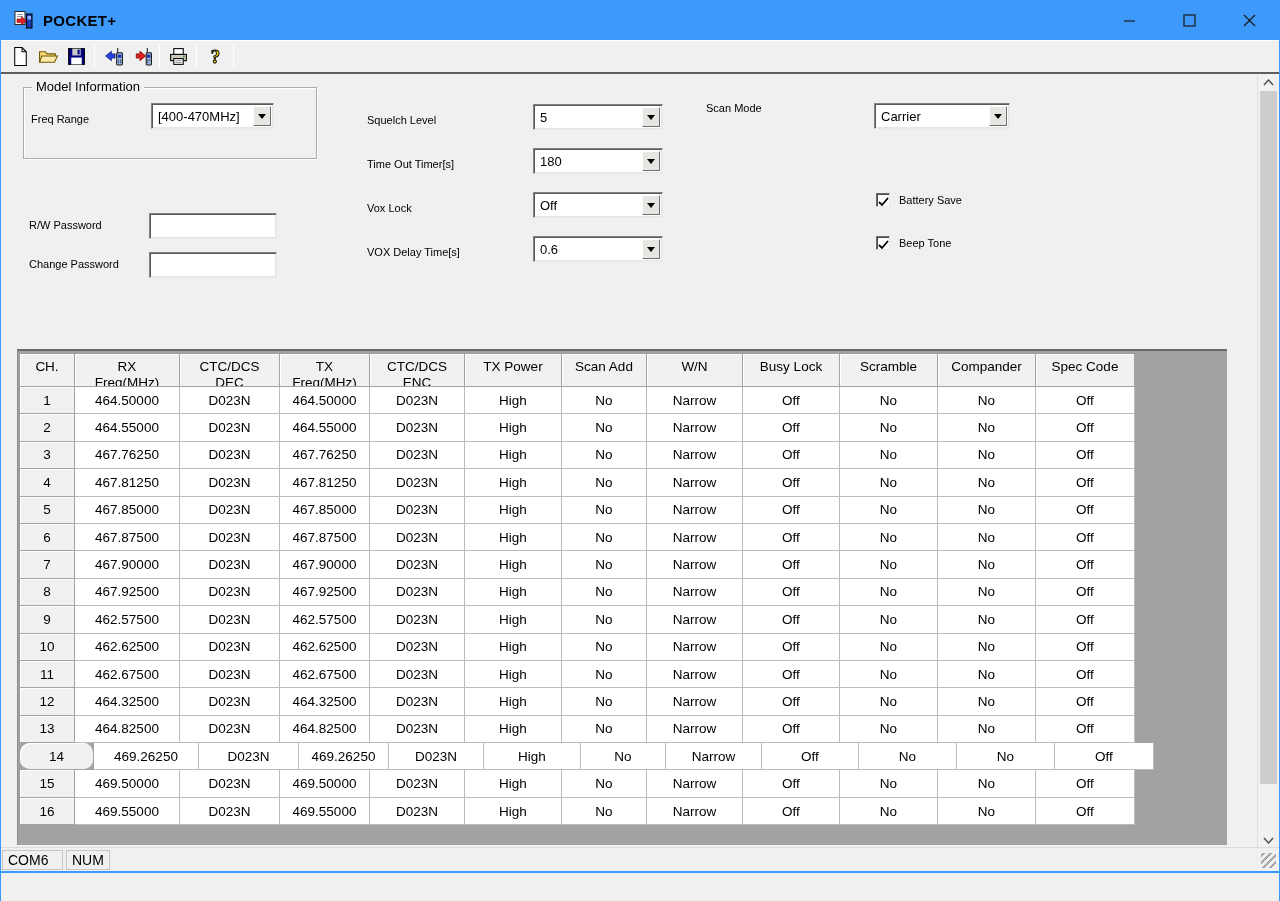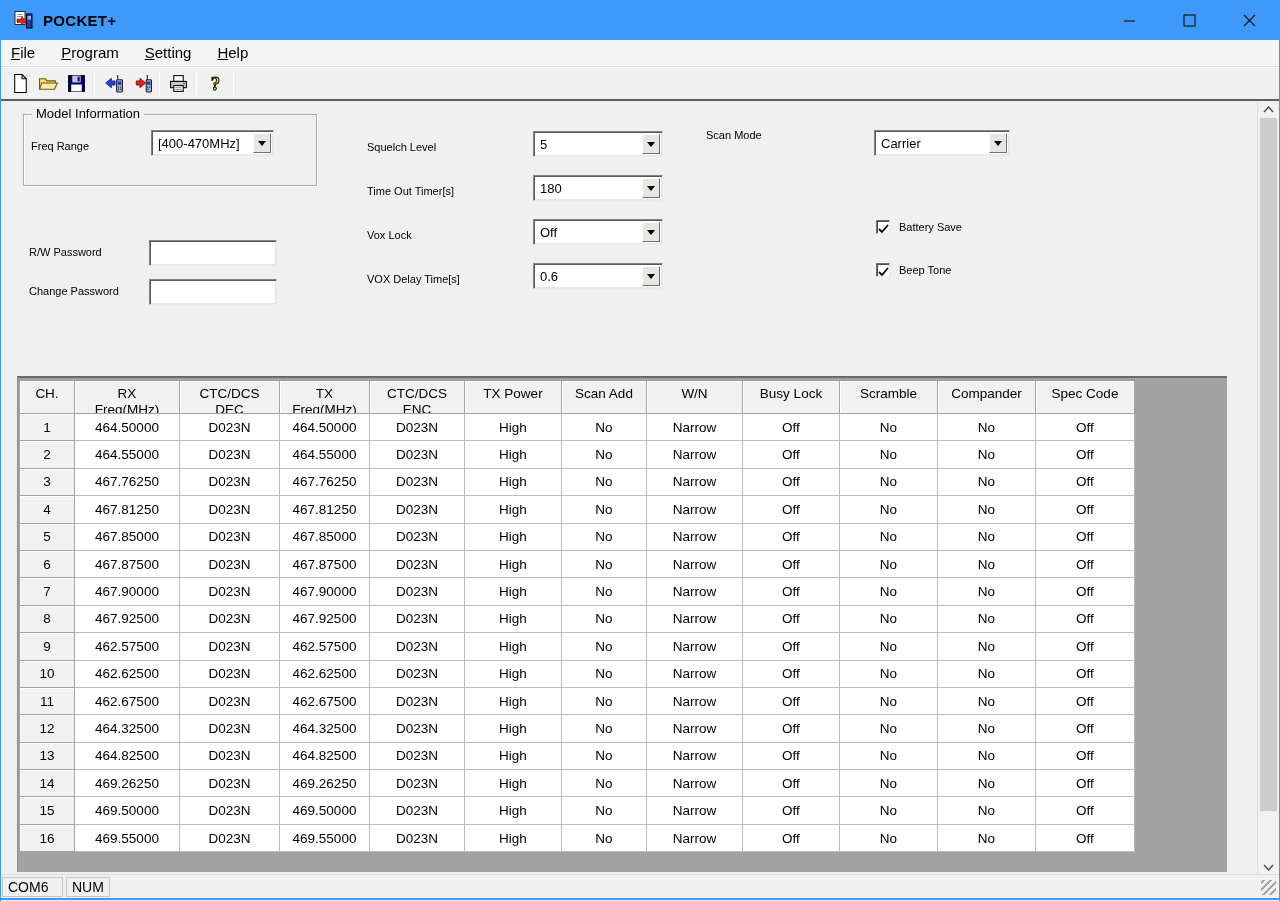--- a/index.html
+++ b/index.html
@@ -108,26 +108,20 @@
       </div>
       <div class="win-btn">
         <svg width="13" height="13">
           <line x1="1" y1="1" x2="12" y2="12" stroke="#1b1b1b" stroke-width="1.2"></line>
           <line x1="12" y1="1" x2="1" y2="12" stroke="#1b1b1b" stroke-width="1.2"></line>
         </svg>
       </div>
     </div>
   </div>
 
-  <div class="menubar">
-      <div class="menu-item"><u>F</u>ile</div>
-      <div class="menu-item"><u>P</u>rogram</div>
-      <div class="menu-item"><u>S</u>etting</div>
-      <div class="menu-item"><u>H</u>elp</div>
-    </div>
 
   <div class="toolbar">
       <div class="tbtn">
         <span class="ticon">
           <svg viewBox="0 0 20 20">
             <path d="M4.5 1.5h7l4 4v13h-11z" fill="#fff" stroke="#000"></path>
             <path d="M11.5 1.5v4h4" fill="none" stroke="#000"></path>
           </svg>
         </span>
       </div>
@@ -493,21 +487,21 @@
             <div class="cell" style="width: 95px;">D023N</div>
             <div class="cell" style="width: 97px;">High</div>
             <div class="cell" style="width: 85px;">No</div>
             <div class="cell" style="width: 96px;">Narrow</div>
             <div class="cell" style="width: 97px;">Off</div>
             <div class="cell" style="width: 98px;">No</div>
             <div class="cell" style="width: 98px;">No</div>
             <div class="cell" style="width: 99px;">Off</div>
           </div>
           <div class="trow">
-            <div class="cell hcell" style="width: 55px;">14</div>
+            <div class="cell hcell" style="width: 74px; border-radius: 10px;">14</div>
             <div class="cell" style="width: 105px;">469.26250</div>
             <div class="cell" style="width: 100px;">D023N</div>
             <div class="cell" style="width: 90px;">469.26250</div>
             <div class="cell" style="width: 95px;">D023N</div>
             <div class="cell" style="width: 97px;">High</div>
             <div class="cell" style="width: 85px;">No</div>
             <div class="cell" style="width: 96px;">Narrow</div>
             <div class="cell" style="width: 97px;">Off</div>
             <div class="cell" style="width: 98px;">No</div>
             <div class="cell" style="width: 98px;">No</div>

